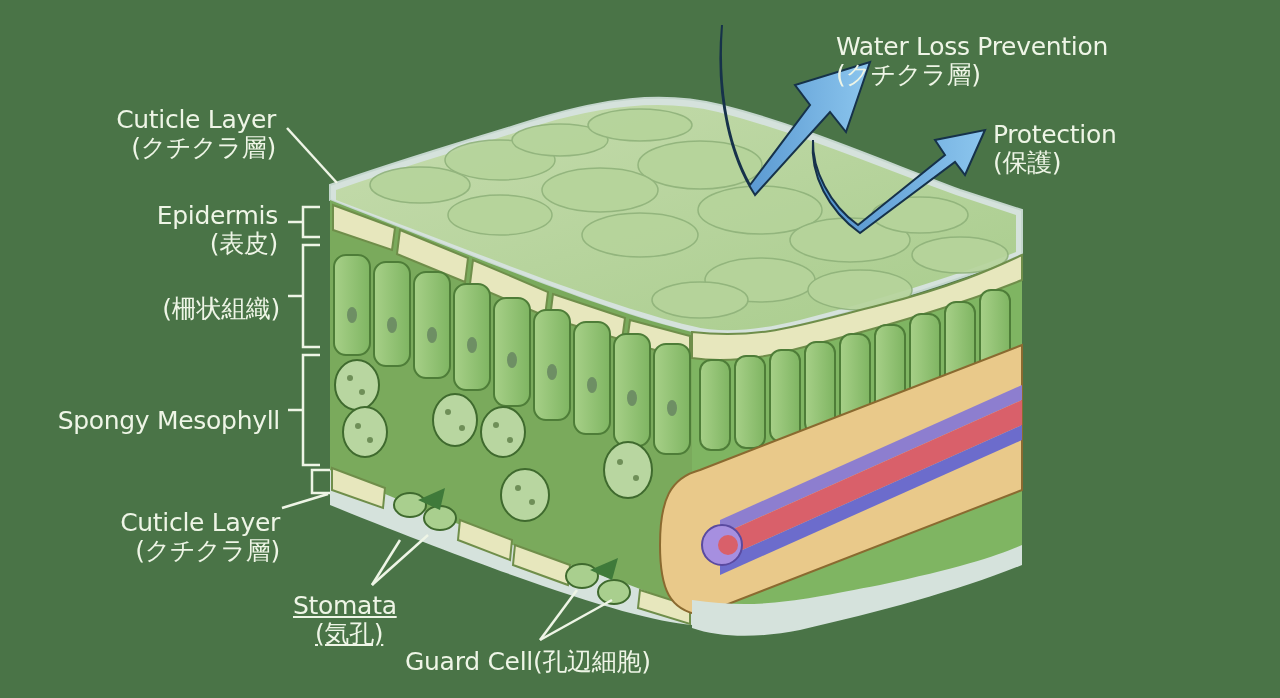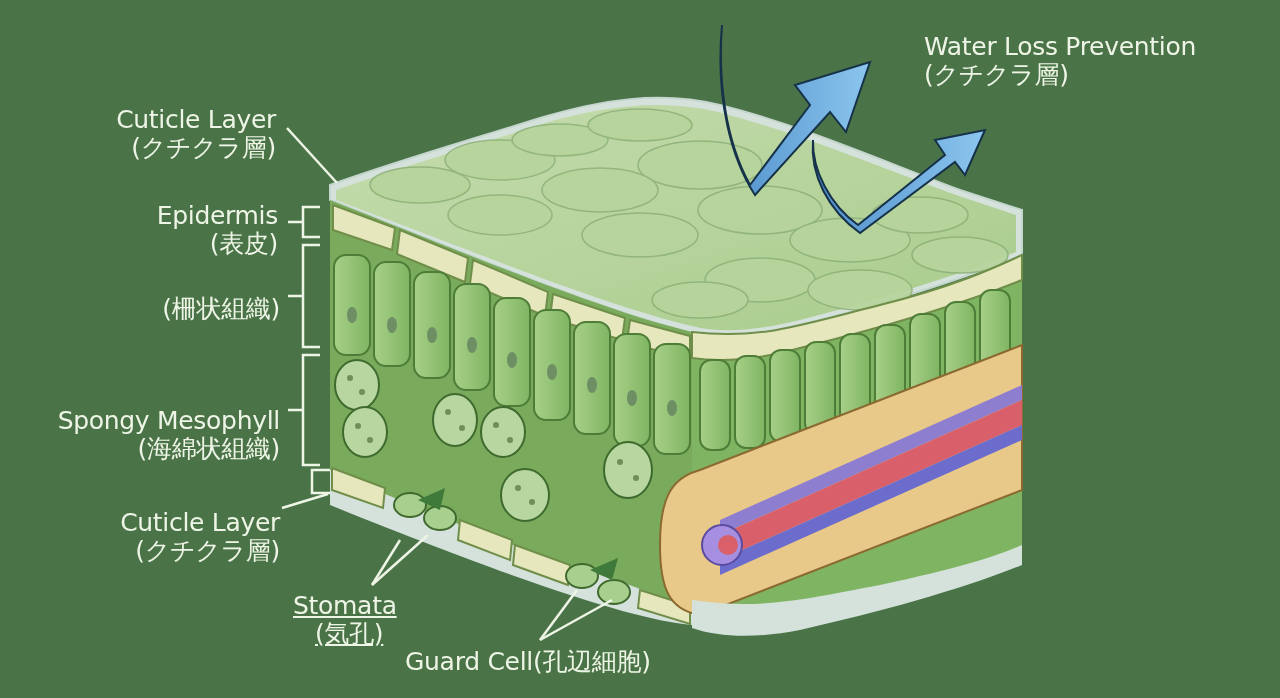--- a/index.html
+++ b/index.html
@@ -197,32 +197,35 @@
     <span class="en">Cuticle Layer</span>
     <span class="ja">(クチクラ層)</span>
   </div>
   <div class="lbl right" style="right:1002px; top:188px;">
     <span class="en">Epidermis</span>
     <span class="ja">(表皮)</span>
   </div>
   <div class="lbl right" style="right:1000px; top:281px;">
     <span class="ja">(柵状組織)</span>
   </div>
-  <div class="lbl right" style="right:1000px; top:393px;">
+  <div class="lbl right" style="right:1000px; top:393px;text-align:center;">
     <span class="en">Spongy Mesophyll</span>
-    <span class="ja">(海綿状組織)</span>
   </div>
   <div class="lbl right" style="right:1000px; top:495px;">
     <span class="en">Cuticle Layer</span>
     <span class="ja">(クチクラ層)</span>
   </div>
   <div class="lbl left" style="left:293px; top:592px;text-decoration:underline;">
     <span class="en">Stomata</span>
     <span class="ja" style="padding-left:22px;">(気孔)</span>
   </div>
   <div class="lbl left" style="left:405px; top:648px;text-align:right;">
     <span>Guard Cell</span><span>(孔辺細胞)</span>
   </div>
-  <div class="lbl left" style="left:924px; top:33px;">
+  <div class="lbl left" style="left:836px; top:33px;">
     <span class="en">Water Loss Prevention</span>
     <span class="ja">(クチクラ層)</span>
   </div>
+  <div class="lbl left" style="left:993px; top:121px;">
+    <span class="en">Protection</span>
+    <span class="ja">(保護)</span>
+  </div>
 </div>
 
 </body></html>

